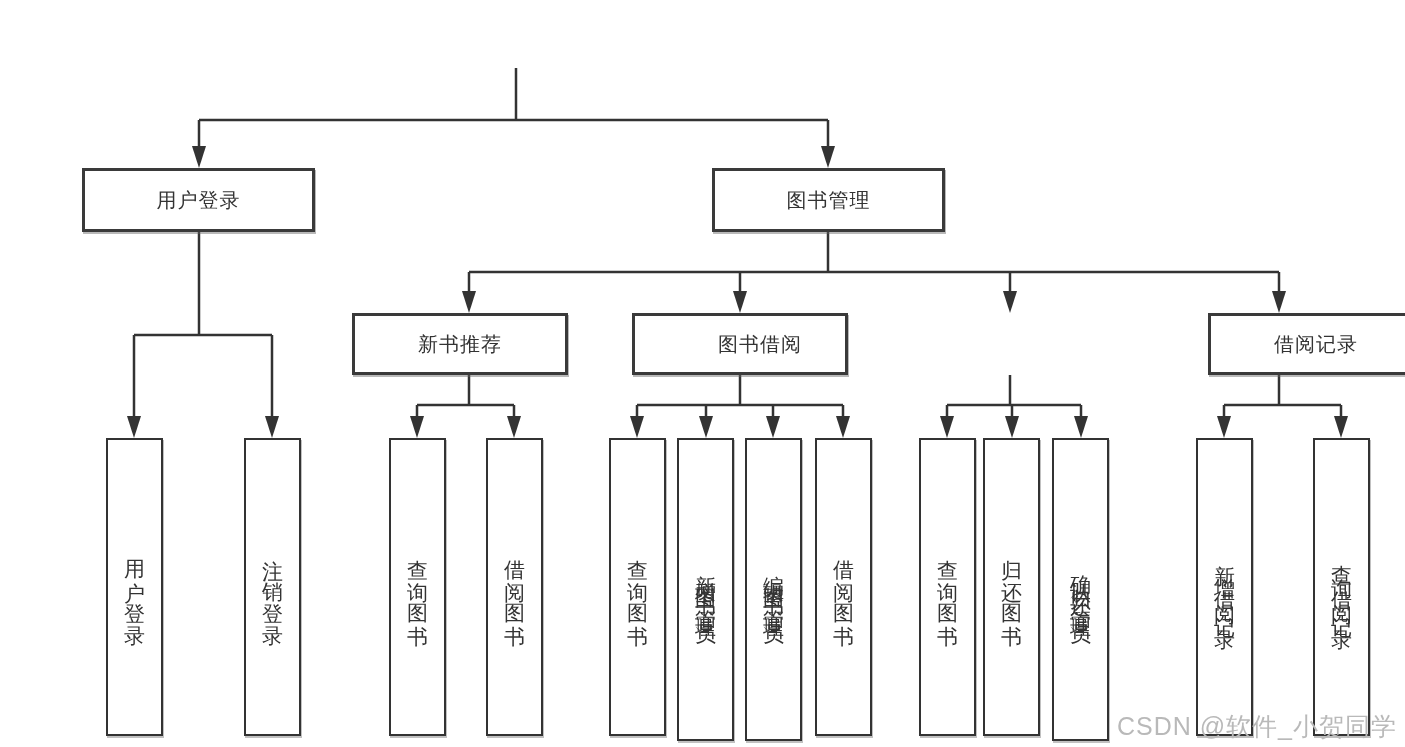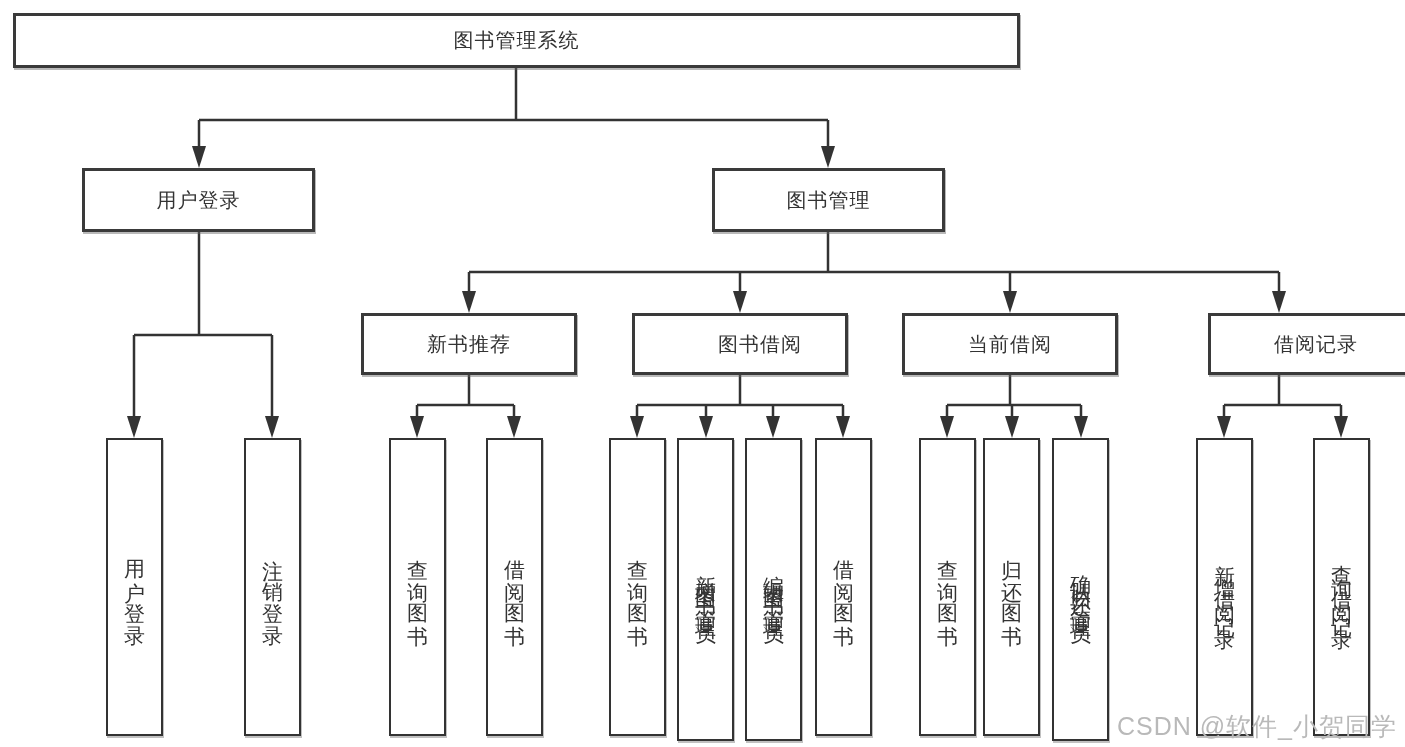--- a/index.html
+++ b/index.html
@@ -93,28 +93,26 @@
       <polygon points="773,438 766,416 780,416"></polygon>
       <polygon points="843,438 836,416 850,416"></polygon>
       <polygon points="947,438 940,416 954,416"></polygon>
       <polygon points="1012,438 1005,416 1019,416"></polygon>
       <polygon points="1081,438 1074,416 1088,416"></polygon>
       <polygon points="1224,438 1217,416 1231,416"></polygon>
       <polygon points="1341,438 1334,416 1348,416"></polygon>
     </g>
   </svg>
 
-  <div class="node" style="left:13px;top:13px;width:1007px;height:55px;">图书管理系统</div>
 
   <div class="node" style="left:82px;top:168px;width:233px;height:64px;">用户登录</div>
   <div class="node" style="left:712px;top:168px;width:233px;height:64px;">图书管理</div>
 
-  <div class="node" style="left:361px;top:313px;width:216px;height:62px;">新书推荐</div>
+  <div class="node" style="left:352px;top:313px;width:216px;height:62px;">新书推荐</div>
   <div class="node" style="left:632px;top:313px;width:216px;height:62px;padding-left:40px;">图书借阅</div>
-  <div class="node" style="left:902px;top:313px;width:216px;height:62px;">当前借阅</div>
   <div class="node" style="left:1208px;top:313px;width:216px;height:62px;">借阅记录</div>
 
   <div class="leaf" style="left:106px;">用户登录</div>
   <div class="leaf" style="left:244px;">注销登录</div>
 
   <div class="leaf" style="left:389px;">查询图书</div>
   <div class="leaf" style="left:486px;">借阅图书</div>
 
   <div class="leaf" style="left:609px;">查询图书</div>
   <div class="leaf dense" style="left:677px;">新增图书（管理员）</div>

